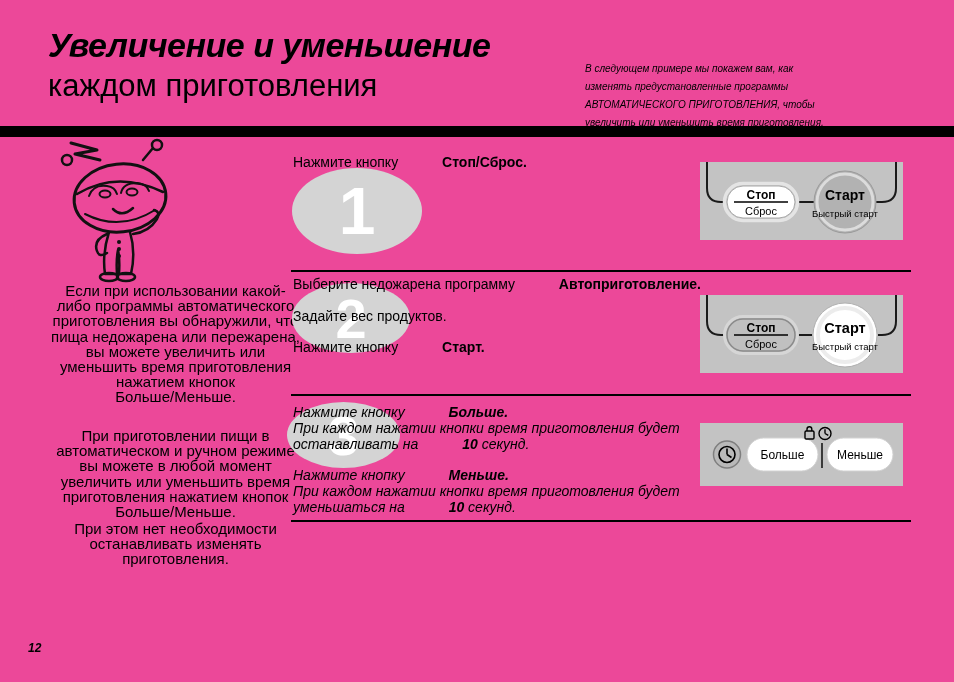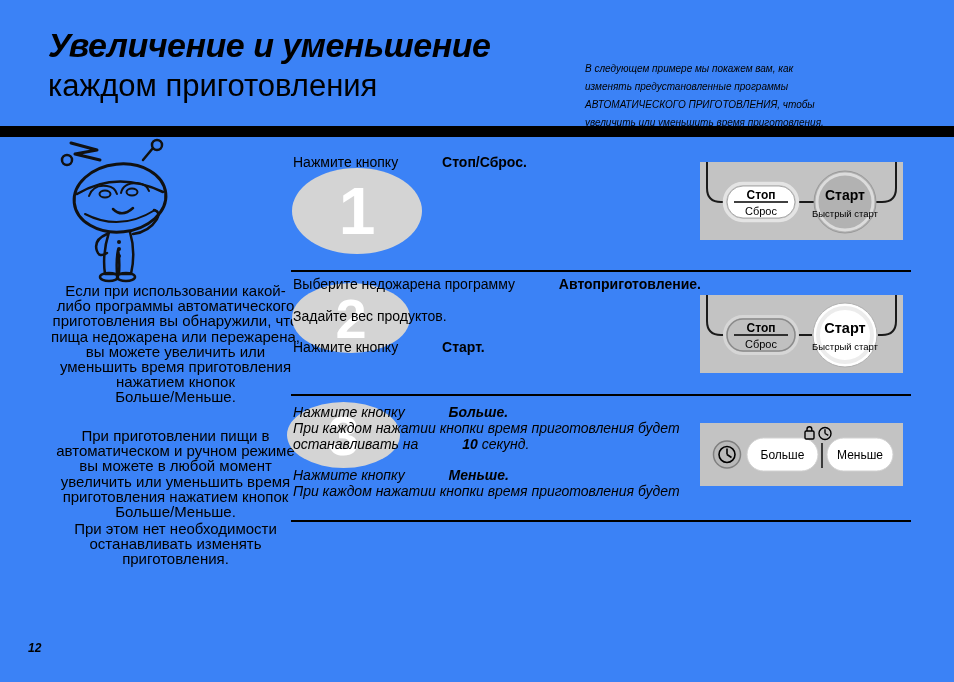--- a/index.html
+++ b/index.html
@@ -1,16 +1,16 @@
 <!DOCTYPE html>
 <html><head>
 <meta charset="utf-8">
 <style>
   html,body{margin:0;padding:0;background:#fff;}
-  .page{position:relative;width:954px;height:682px;background:#3b82f6;overflow:hidden;
+  .page{position:relative;width:954px;height:682px;background:#ec4899;overflow:hidden;
         font-family:"Liberation Sans", sans-serif;color:#000;}
   .abs{position:absolute;}
   .title-line1{left:48px;top:26px;font-size:34px;font-weight:bold;font-style:italic;letter-spacing:-0.5px;}
   .title-line2{left:48px;top:68px;font-size:31px;font-weight:normal;}
   .intro{left:585px;top:60px;width:345px;font-size:10px;line-height:18px;font-style:italic;white-space:pre-line;}
   .topbar{left:0;top:126px;width:954px;height:11px;background:#000;}
   .sidebar-p{left:48px;width:255px;font-size:15px;line-height:15.2px;white-space:pre-line;text-align:center;}
   .p1{top:283px;} .p2{top:428px;} .p3{top:521px;}
   .step-text{left:293px;width:415px;z-index:2;}
   .s1{top:155px;} .s2{top:277px;} .s3{top:405px;font-style:italic;}
@@ -107,20 +107,21 @@
       <div class="step-line gap"></div>
       <div class="step-line"><span>Нажмите кнопку </span><span class="b">Старт.</span></div>
     </div>
   <div class="abs step-text s3">
       <div class="step-line"><span>Нажмите кнопку </span><span class="b">Больше.</span></div>
       <div class="step-line"><span>При каждом нажатии кнопки время приготовления будет</span></div>
       <div class="step-line"><span>останавливать на </span><span class="b">10</span><span> секунд.</span></div>
       <div class="step-line gap"></div>
       <div class="step-line"><span>Нажмите кнопку </span><span class="b">Меньше.</span></div>
       <div class="step-line"><span>При каждом нажатии кнопки время приготовления будет</span></div>
+      <div class="step-line"><span>уменьшаться на </span><span class="b">10</span><span> секунд.</span></div>
     </div>
 
   <div class="abs rule r1"></div>
   <div class="abs rule r2"></div>
   <div class="abs rule r3"></div>
 
   <svg class="abs panel pn1" viewBox="0 0 203 78">
     <rect x="0" y="0" width="203" height="78" fill="#c3c3c3"></rect>
     <g fill="none" stroke="#1a1a1a" stroke-width="2">
       <path d="M7,0 L7,26 Q7,40 21,40 L26,40"></path>

